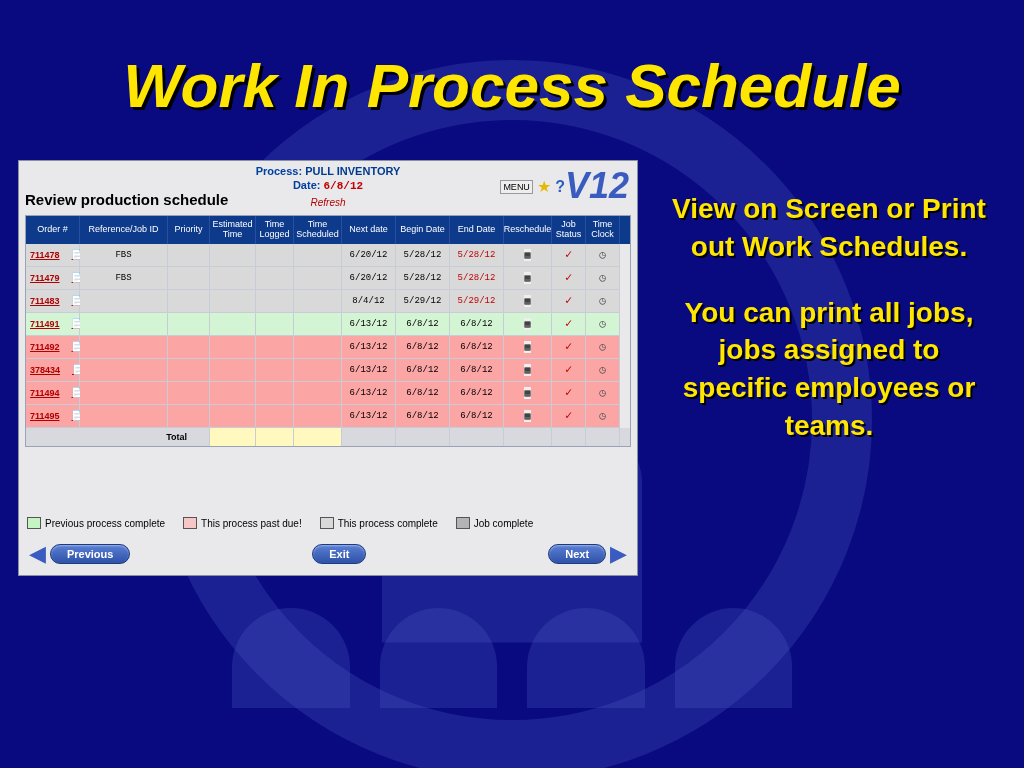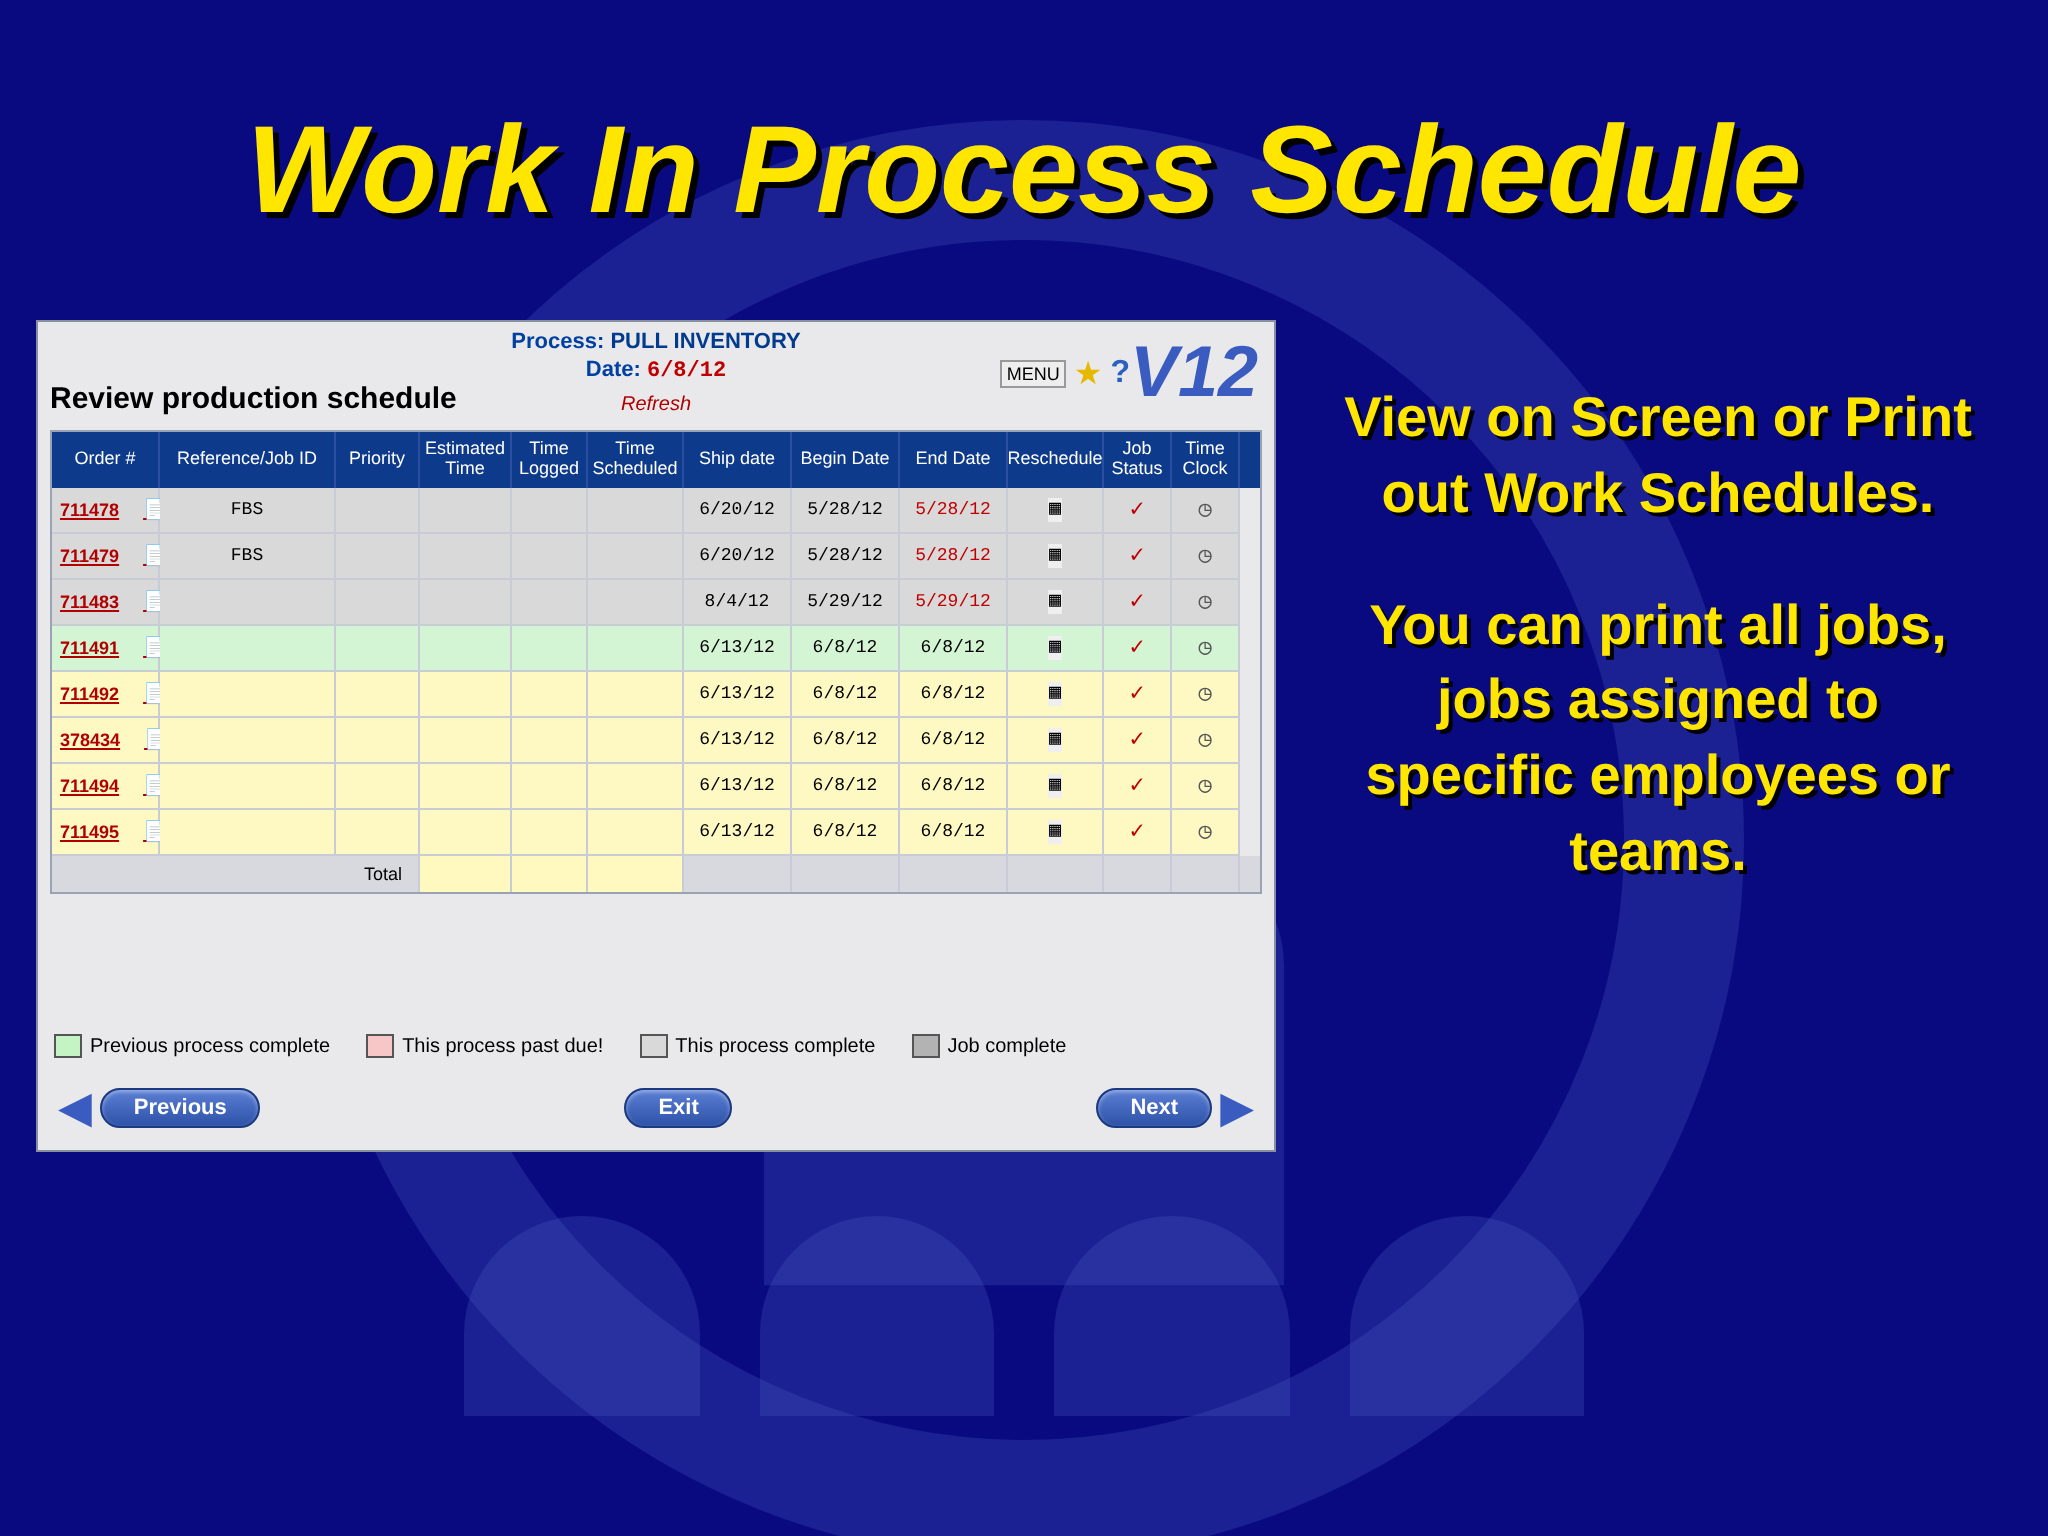--- a/index.html
+++ b/index.html
@@ -32,29 +32,29 @@
 .help{color:#2a60c0;font-weight:bold}
 
 .grid{margin:4px 6px 6px 6px;border:1px solid #9aa3b5}
 .ghead{display:grid;grid-template-columns:54px 88px 42px 46px 38px 48px 54px 54px 54px 48px 34px 34px;background:#0d3a8a;color:#fff;font-size:9px;text-align:center}
 .ghead div{border-right:1px solid #2a4fa0;padding:4px 2px;display:flex;align-items:center;justify-content:center;line-height:1.1}
 .grow{display:grid;grid-template-columns:54px 88px 42px 46px 38px 48px 54px 54px 54px 48px 34px 34px;font-size:9px}
 .grow>div{border-right:1px solid #c7ccd6;border-bottom:1px solid #c7ccd6;padding:3px 2px;min-height:16px;display:flex;align-items:center;justify-content:center;text-align:center;font-family:'Courier New',monospace}
 .grow .order{color:#b00000;font-weight:bold;text-decoration:underline;font-family:Arial;justify-content:flex-start;padding-left:4px;gap:12px}
 .row-pink>div{background:#d9d9d9}
 .row-green>div{background:#d4f5d4}
-.row-white>div{background:#fef9c3}
+.row-white>div{background:#fca5a5}
 .note-ic,.print-ic{font-size:10px}
 .end-red{color:#c00000}
 .resched{background:#efefef;font-size:10px}
 .tick{color:#c00000;font-size:12px}
 .clock{font-size:11px;color:#555}
 .total-row{display:grid;grid-template-columns:54px 88px 42px 46px 38px 48px 54px 54px 54px 48px 34px 34px;background:#d7d9de;font-size:9px}
 .total-row>div{border-right:1px solid #c7ccd6;min-height:14px;padding:2px;display:flex;align-items:center;justify-content:center}
-.total-row .tlbl{grid-column:1/4;justify-content:flex-end;padding-right:8px;font-weight:normal}
+.total-row .tlbl{grid-column:1/4;justify-content:flex-end;padding-right:22px;font-weight:bold}
 .total-row .tsel{background:#fff9c0}
 
 .legend{display:flex;gap:18px;align-items:center;margin:70px 8px 8px 8px;font-size:10px}
 .leg{display:flex;align-items:flex-end;gap:4px}
 .swatch{width:12px;height:10px;border:1px solid #555}
 .sw-green{background:#c4f3c4}
 .sw-pink{background:#f7c7c7}
 .sw-grey{background:#d9d9d9}
 .sw-dgrey{background:#b3b3b3}
 
@@ -106,21 +106,21 @@
   </div>
 
   <div class="grid">
     <div class="ghead">
       <div>Order #</div>
       <div>Reference/Job ID</div>
       <div>Priority</div>
       <div>Estimated Time</div>
       <div>Time Logged</div>
       <div>Time Scheduled</div>
-      <div>Ship date</div>
+      <div>Next date</div>
       <div>Begin Date</div>
       <div>End Date</div>
       <div>Reschedule</div>
       <div>Job Status</div>
       <div>Time Clock</div>
     </div>
     <div id="rows-container">
         <div class="grow row-pink">
           <div class="order">
             <span>711478</span>

